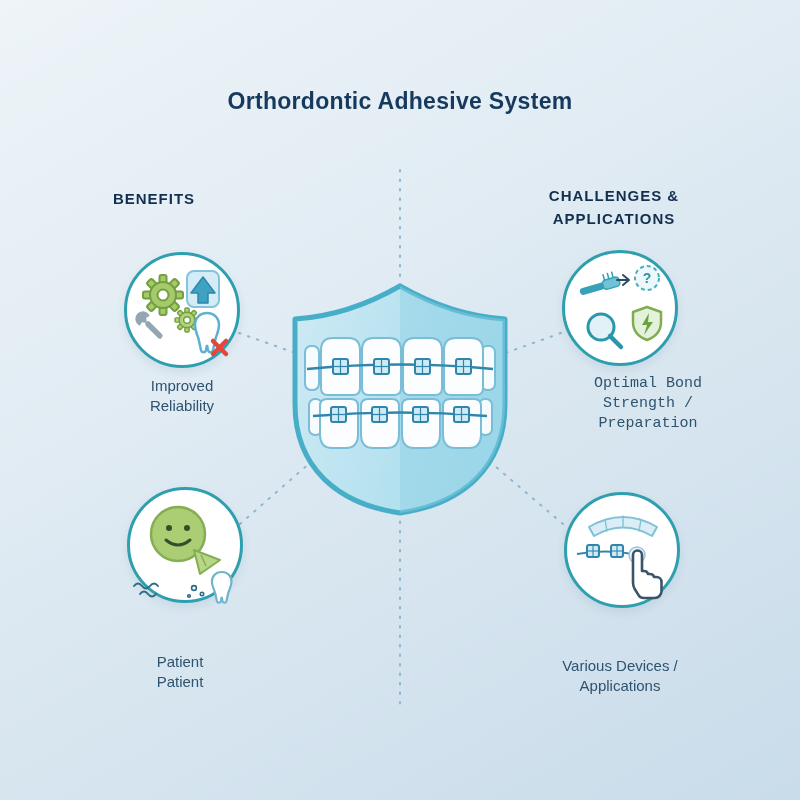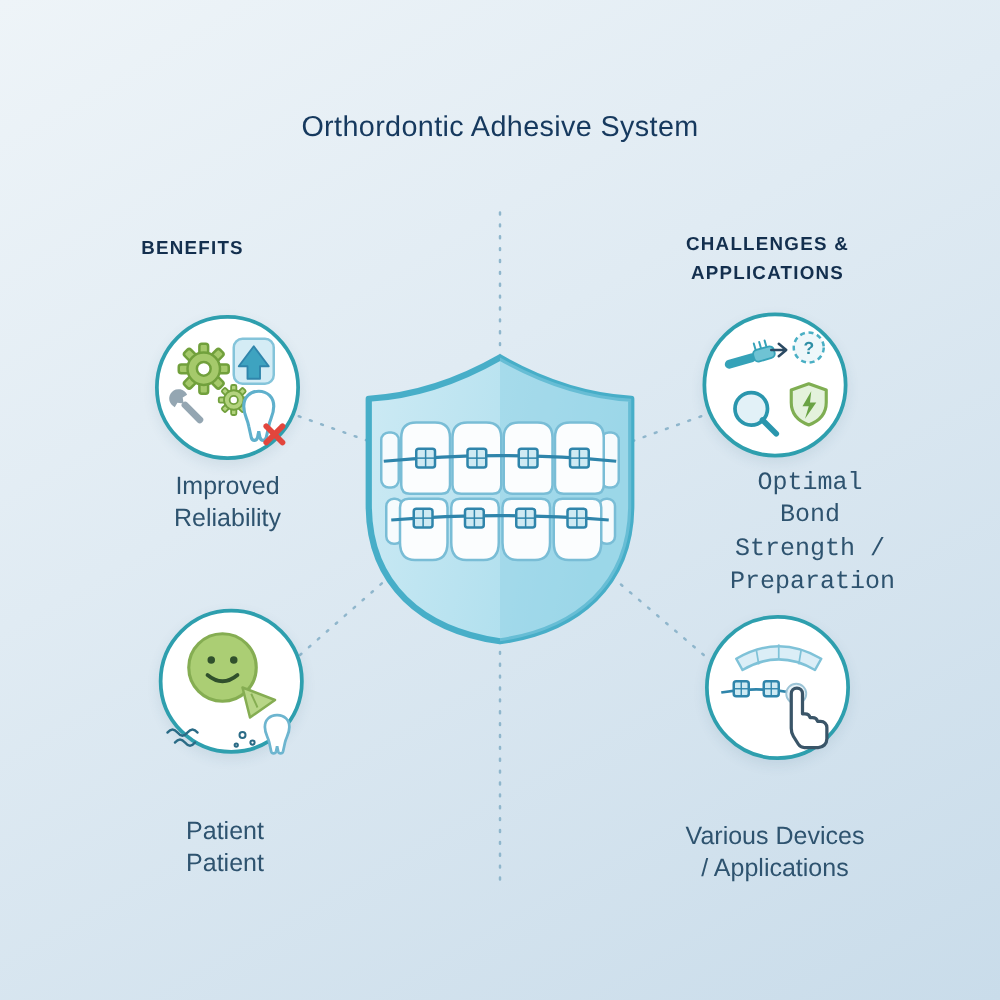--- a/index.html
+++ b/index.html
@@ -8,21 +8,21 @@
     position: relative;
     width: 800px; height: 800px;
     background: linear-gradient(150deg, #eef4f8 0%, #e0ebf3 40%, #c9dcea 100%);
     overflow: hidden;
   }
   svg { overflow: visible; display: block; }
 
   .title {
     position: absolute; left: 0; top: 88px; width: 800px;
     margin: 0; text-align: center;
-    font-size: 23px; font-weight: normal; color: #16395e;
+    font-size: 23px; font-weight: bold; color: #16395e;
     letter-spacing: 0.3px;
   }
   .section-header {
     position: absolute;
     font-size: 15px; font-weight: bold; color: #132f4e;
     letter-spacing: 1px; text-align: center; line-height: 1.5;
     text-transform: uppercase;
   }
   .header-left  { left: 74px;  top: 188px; width: 160px; }
   .header-right { left: 524px; top: 165px; width: 180px; margin-top: 20px; }
@@ -41,21 +41,21 @@
     box-shadow: 0 4px 10px rgba(40,90,120,0.10);
   }
   .node svg { position: absolute; left: -1.75px; top: -1.75px; }
   .node-tl { left: 124px; top: 252px; }
   .node-tr { left: 562px; top: 250px; }
   .node-bl { left: 127px; top: 487px; }
   .node-br { left: 564px; top: 492px; }
 
   .node-label {
     position: absolute; z-index: 2;
-    font-size: 20px; color: #2e536f; text-align: center; line-height: 1.32;
+    font-size: 15px; color: #2e536f; text-align: center; line-height: 1.32;
   }
   .label-tl { left: 127px; top: 376px; width: 110px; }
   .label-tr { left: 584px; top: 374px; width: 128px; font-family: Liberation Mono, monospace; }
   .label-bl { left: 135px; top: 652px; width: 90px; }
   .label-br { left: 545px; top: 656px; width: 150px; }
 </style>
 </head>
 <body>
 
 <div class="canvas">

